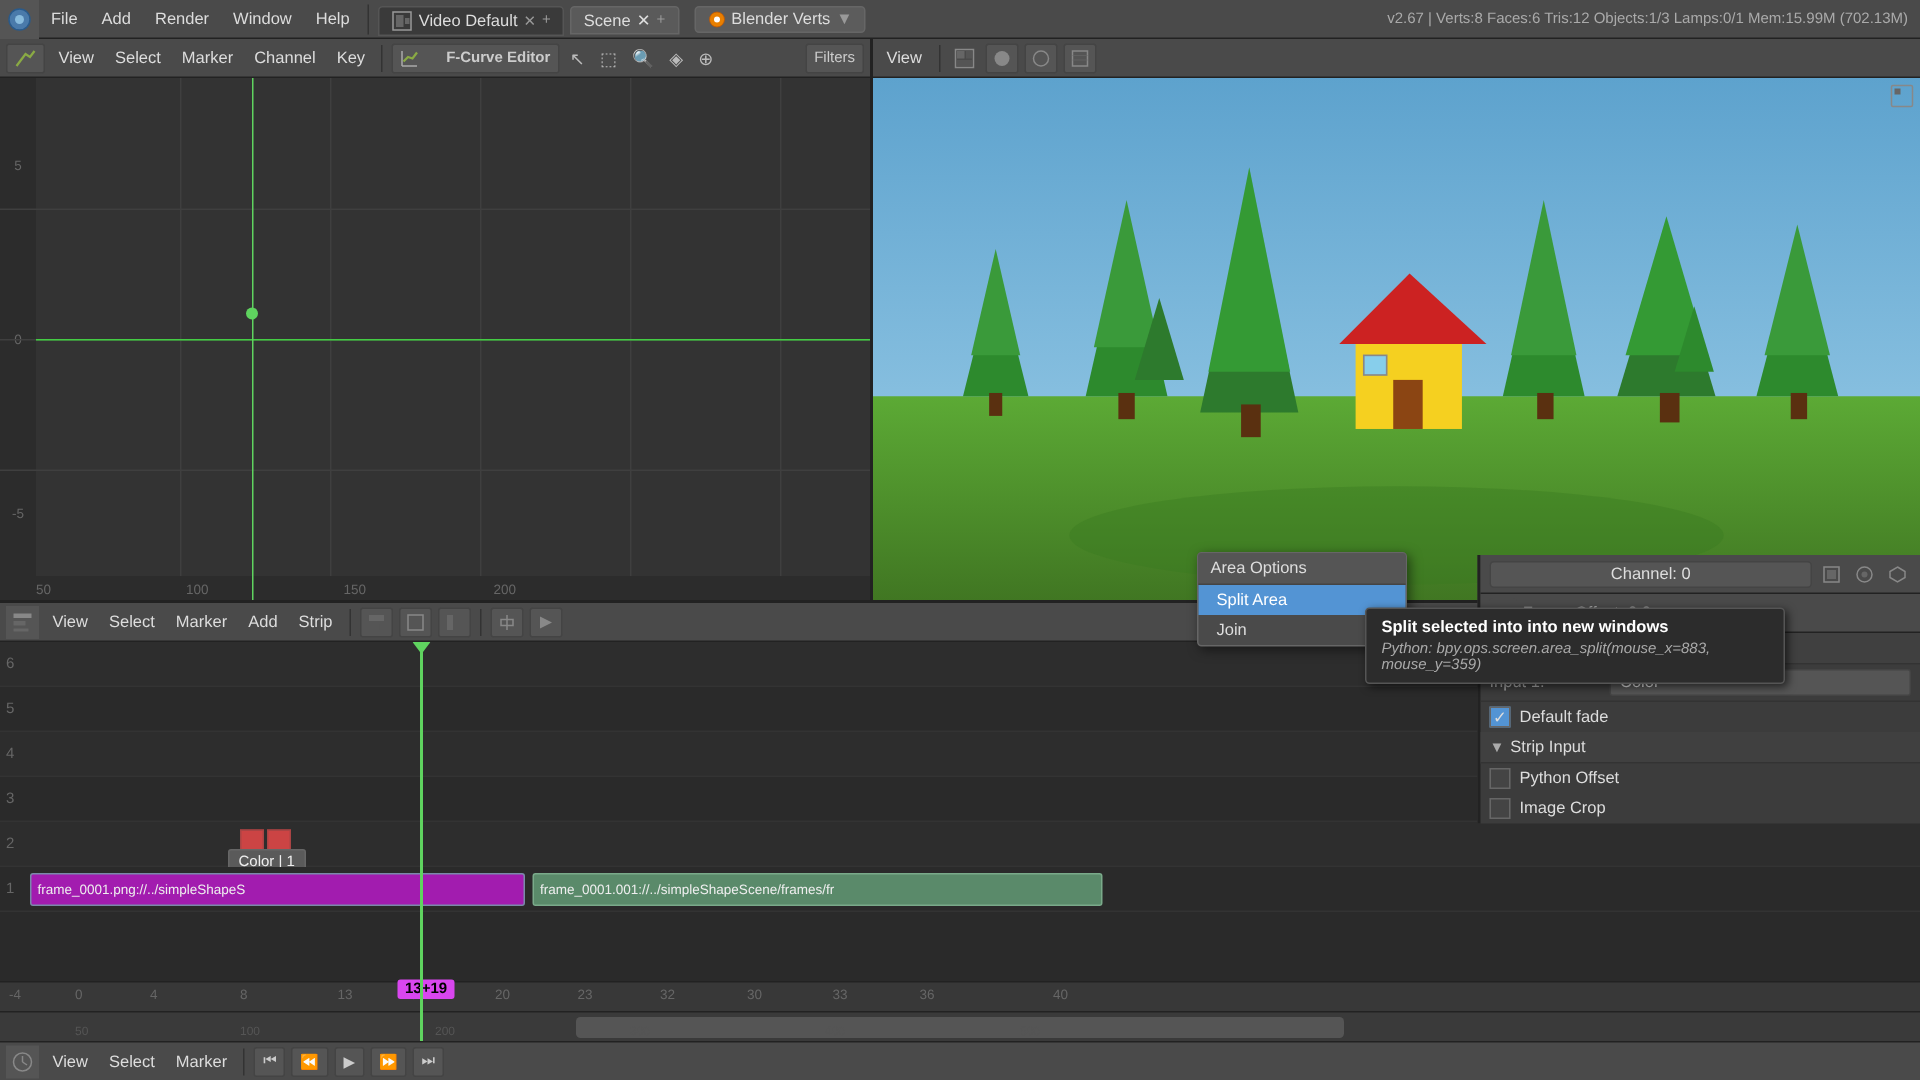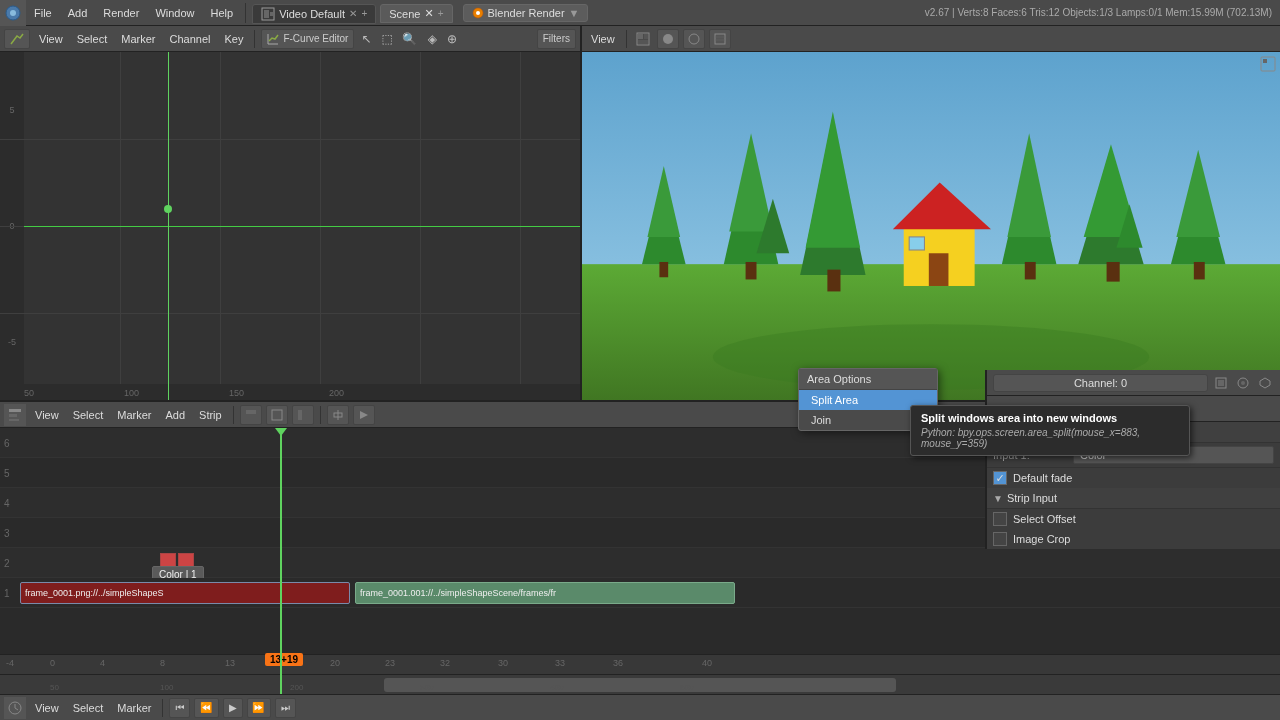--- a/index.html
+++ b/index.html
@@ -282,21 +282,21 @@
       border-radius: 2px;
       display: flex;
       align-items: center;
       padding: 0 4px;
       font-size: 9px;
       color: #eee;
       overflow: hidden;
       white-space: nowrap;
       cursor: pointer;
     }
-    .strip-image { background: #7f1d1d; border: 1px solid #7a8aaa; }
+    .strip-image { background: #a21caf; border: 1px solid #7a8aaa; }
     .strip-movie { background: #5a8a6a; border: 1px solid #7aaa8a; }
     
     .color-strip-label {
       position: absolute;
       background: #5a5a5a;
       border: 1px solid #666;
       border-radius: 2px;
       padding: 2px 6px;
       font-size: 10px;
       color: #eee;
@@ -485,21 +485,21 @@
     <span class="tab-close">✕</span>
     <span style="color:#999;font-size:10px;">+</span>
   </div>
 
   <div style="margin-left:8px;">
     <div class="render-engine-btn">
       <svg width="12" height="12" viewBox="0 0 12 12">
         <circle cx="6" cy="6" r="5" fill="#e87f00" stroke="#c05500" stroke-width="0.5"></circle>
         <circle cx="6" cy="6" r="2" fill="#fff"></circle>
       </svg>
-      <span>Blender Render</span>
+      <span>Blender Verts</span>
       <span style="color:#999;">▼</span>
     </div>
   </div>
 
   <div class="info-text top-right">v2.67 | Verts:8  Faces:6  Tris:12  Objects:1/3  Lamps:0/1  Mem:15.99M (702.13M)</div>
 </div>
 
 <div id="main-layout">
 
   <div id="top-row">
@@ -519,21 +519,21 @@
         <div class="menu-item" style="padding:0 5px;height:20px;">Key</div>
 
         <div style="width:1px;height:18px;background:#333;margin:0 2px;"></div>
 
         <div class="toolbar-btn">
           <svg width="12" height="12" viewBox="0 0 12 12">
             <line x1="1" y1="11" x2="11" y2="11" stroke="#aaa" stroke-width="1"></line>
             <line x1="1" y1="11" x2="1" y2="1" stroke="#aaa" stroke-width="1"></line>
             <polyline points="2,8 5,5 8,6 11,2" fill="none" stroke="#8aaa44" stroke-width="1.5"></polyline>
           </svg>
-          <span style="margin-left:4px;">F-Curve Editor</span>
+          <span style="margin-left:18px;font-weight:bold;">F-Curve Editor</span>
         </div>
 
         <div class="toolbar-icon-btn">↖</div>
         <div class="toolbar-icon-btn">⬚</div>
         <div class="toolbar-icon-btn">🔍</div>
         <div class="toolbar-icon-btn">◈</div>
         <div class="toolbar-icon-btn">⊕</div>
 
         <div style="margin-left:auto;">
           <div class="toolbar-btn">Filters</div>
@@ -813,21 +813,21 @@
         <span style="position:absolute;left:225px;top:3px;color:#666;font-size:9px;">13</span>
         <span style="position:absolute;left:268px;top:3px;color:#666;font-size:9px;">16</span>
         <span style="position:absolute;left:330px;top:3px;color:#666;font-size:9px;">20</span>
         <span style="position:absolute;left:385px;top:3px;color:#666;font-size:9px;">23</span>
         <span style="position:absolute;left:440px;top:3px;color:#666;font-size:9px;">32</span>
         <span style="position:absolute;left:498px;top:3px;color:#666;font-size:9px;">30</span>
         <span style="position:absolute;left:555px;top:3px;color:#666;font-size:9px;">33</span>
         <span style="position:absolute;left:613px;top:3px;color:#666;font-size:9px;">36</span>
         <span style="position:absolute;left:680px;top:3px;color:#666;font-size:9px;margin-left:22px;">40</span>
 
-        <div style="position:absolute;left:265px;top:-2px;background:#f97316;color:#000;font-weight:bold;font-size:10px;padding:1px 5px;border-radius:2px;">13+19</div>
+        <div style="position:absolute;left:265px;top:-2px;background:#d946ef;color:#000;font-weight:bold;font-size:10px;padding:1px 5px;border-radius:2px;">13+19</div>
       </div>
 
       <div style="position:absolute;bottom:0;left:0;right:0;height:20px;background:#3a3a3a;border-top:1px solid #222;">
         <div style="position:absolute;left:30%;width:40%;height:14px;top:3px;background:#555;border-radius:3px;cursor:grab;"></div>
 
         <span style="position:absolute;left:50px;bottom:2px;color:#555;font-size:8px;">50</span>
         <span style="position:absolute;left:160px;bottom:2px;color:#555;font-size:8px;">100</span>
         <span style="position:absolute;left:290px;bottom:2px;color:#555;font-size:8px;">200</span>
         <span style="position:absolute;left:420px;bottom:2px;color:#555;font-size:8px;">300</span>
         <span style="position:absolute;left:550px;bottom:2px;color:#555;font-size:8px;">400</span>
@@ -900,30 +900,30 @@
     <div class="checkbox checked">✓</div>
     <span>Default fade</span>
   </div>
 
   <div class="props-section-header">
     <span class="props-section-arrow">▼</span>
     <span>Strip Input</span>
   </div>
   <div class="checkbox-row">
     <div class="checkbox"></div>
-    <span>Select Offset</span>
+    <span>Python Offset</span>
   </div>
   <div class="checkbox-row">
     <div class="checkbox"></div>
     <span>Image Crop</span>
   </div>
 </div>
 
 <div id="context-menu">
   <div class="context-menu-header">Area Options</div>
   <div class="context-menu-item active">Split Area</div>
   <div class="context-menu-item">Join</div>
 </div>
 
 <div id="tooltip">
-  <div class="tooltip-title">Split windows area into new windows</div>
+  <div class="tooltip-title">Split selected into into new windows</div>
   <div class="tooltip-python">Python: bpy.ops.screen.area_split(mouse_x=883, mouse_y=359)</div>
 </div>
 
 </body></html>

